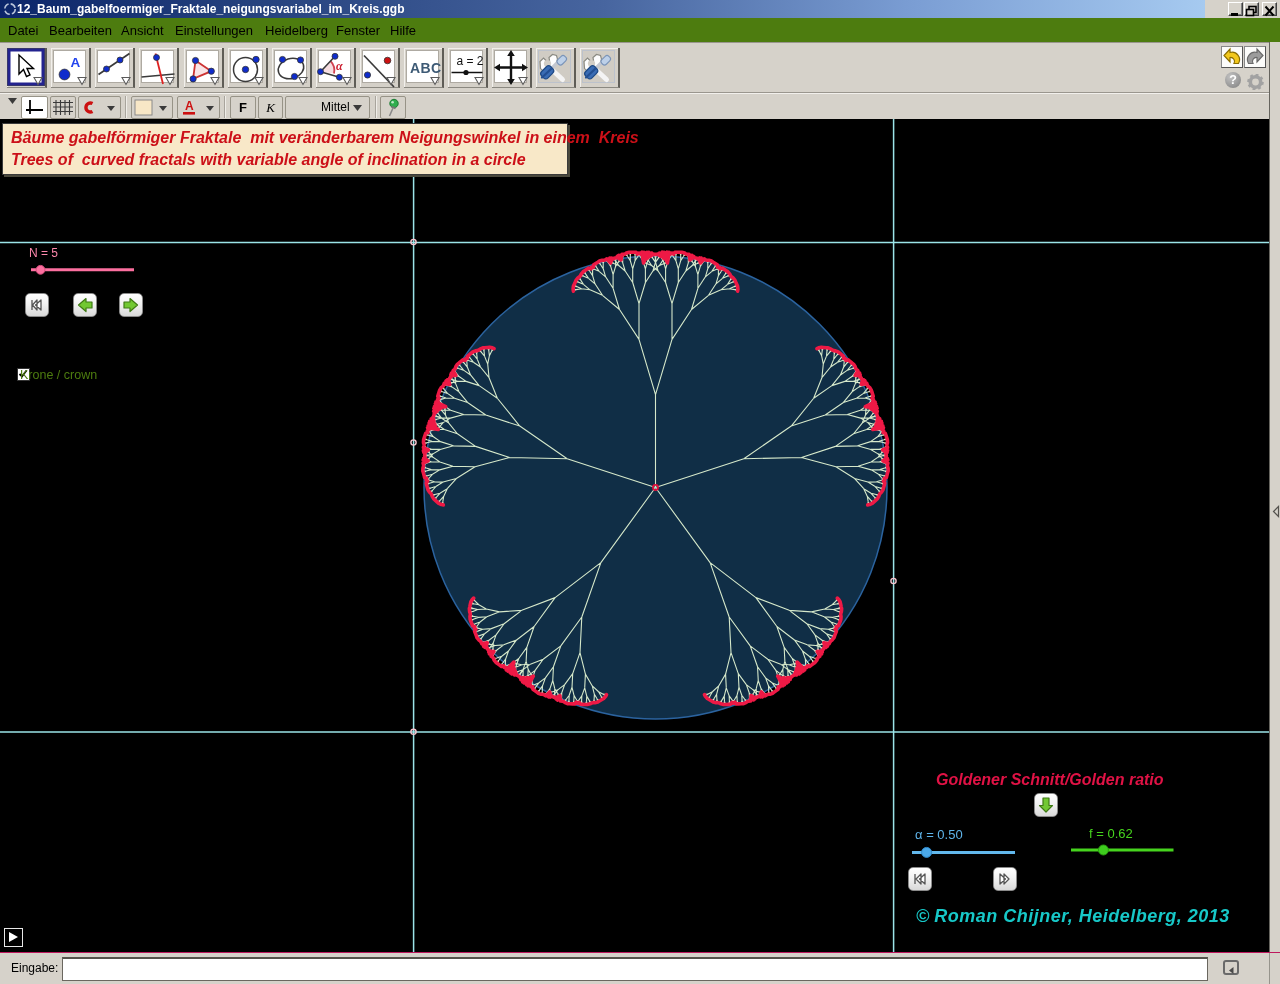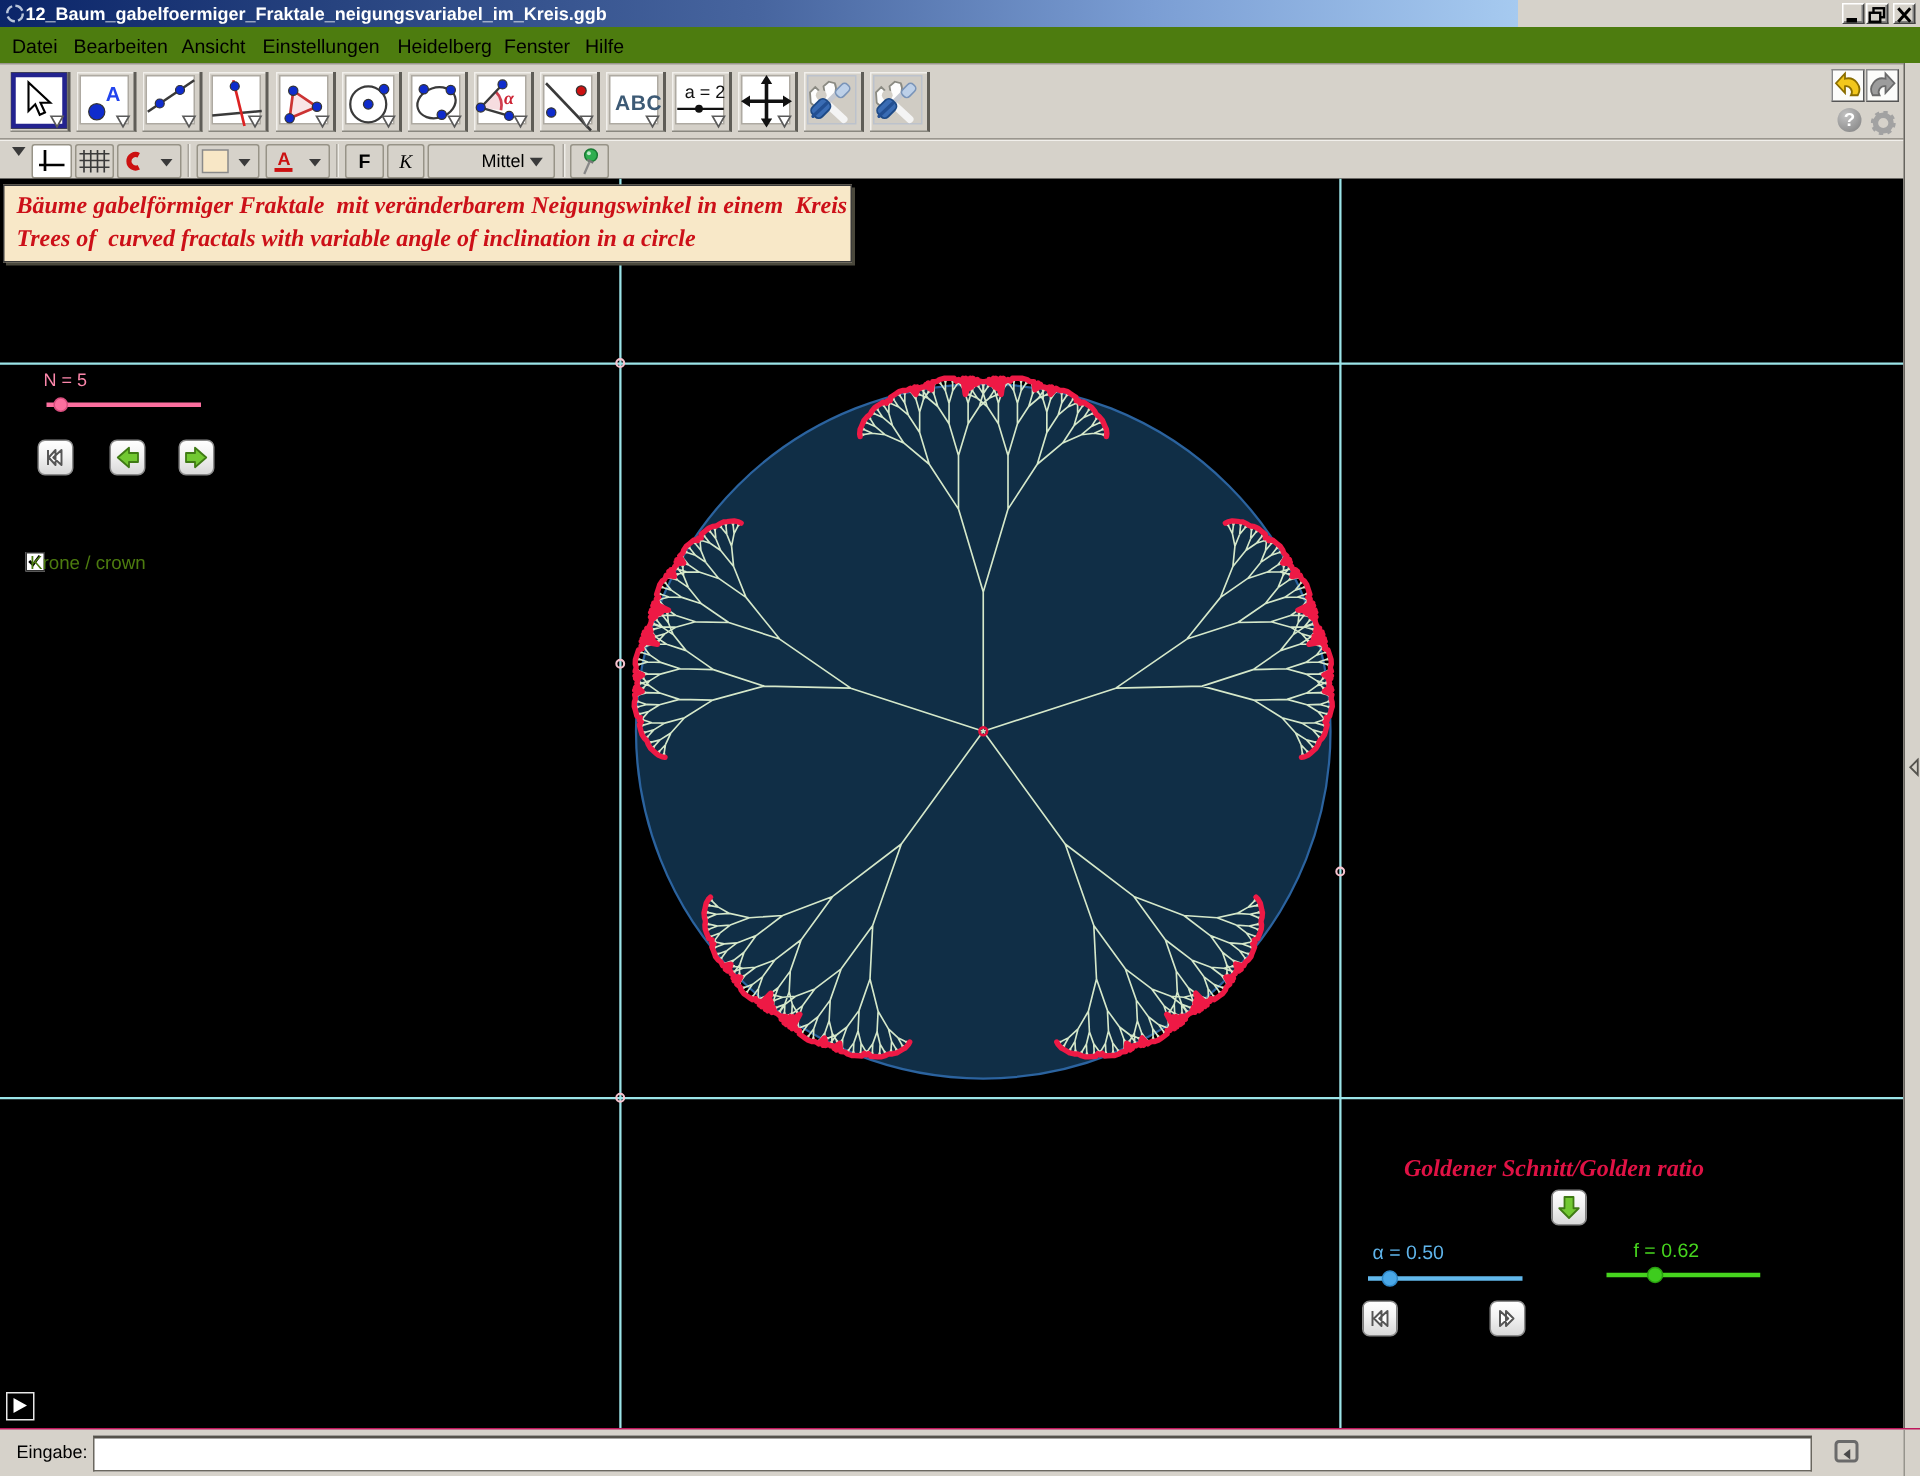--- a/index.html
+++ b/index.html
@@ -1,17 +1,17 @@
 <!DOCTYPE html>
 <html><head><meta charset="utf-8"><style>
 *{margin:0;padding:0;box-sizing:border-box}
 body{width:1280px;height:984px;overflow:hidden;position:relative;background:#d6d2ca;font-family:"Liberation Sans",sans-serif}
 .abs{position:absolute}
 
-#title{left:0;top:0;width:1012px;height:18px;background:linear-gradient(90deg,#0b2569 0%,#27437f 22%,#47659f 50%,#7b9ed4 76%,#a6caf0 100%)}
+#title{left:0;top:0;width:1205px;height:18px;background:linear-gradient(90deg,#0b2569 0%,#27437f 22%,#47659f 50%,#7b9ed4 76%,#a6caf0 100%)}
 #title .txt{position:absolute;left:17px;top:2px;color:#fff;font-size:12px;font-weight:bold;letter-spacing:0px}
 .tbtn{position:absolute;top:2px;width:15px;height:14px;background:#d6d2ca;border:1px solid #404040;border-top-color:#fff;border-left-color:#fff;box-shadow:inset -1px -1px 0 #808080}
 
 #menu{left:0;top:18px;width:1280px;height:24px;background:#4d7c0f;font-size:13px;color:#000}
 #menu span{position:absolute;top:5px}
 
 #tbar{left:0;top:42px;width:1280px;height:50px;background:#d6d2ca;border-top:1px solid #9a968e}
 .tool{position:absolute;top:5px;width:40px;height:40px;background:#d4d0c8;border-right:2px solid #5f5d57;border-bottom:1px solid #8a8880;box-shadow:inset 1px 1px 0 #f2f0ec}
 .tool svg{position:absolute;left:0;top:0}
 
@@ -20,21 +20,21 @@
 .sep{position:absolute;top:3px;height:22px;width:2px;border-left:1px solid #a8a49c;border-right:1px solid #efede8}
 
 #cv{left:0;top:119px;width:1269px;height:833px;background:#000}
 #rstrip{left:1269px;top:42px;width:11px;height:910px;background:#d6d2ca;border-left:1px solid #66645e}
 
 #ibar{left:0;top:952px;width:1280px;height:32px;background:#d6d2ca;border-top:1px solid #be185d}
 #ibar .lab{position:absolute;left:11px;top:8px;font-size:12px;color:#000}
 #ifield{position:absolute;left:62px;top:4px;width:1146px;height:24px;background:#fff;border:1px solid #6a675f;border-top:2px solid #55524b}
 .navb{position:absolute;width:24px;height:24px;border:1px solid #8a8a8a;border-radius:5px;background:linear-gradient(180deg,#ffffff 0%,#f2f2f2 45%,#d9d9d9 100%)}
 .navb svg{position:absolute;left:0;top:0}
-.serifit{font-family:Liberation Serif, serif;font-style:italic;font-weight:bold}
+.serifit{font-family:Liberation Sans, sans-serif;font-style:italic;font-weight:bold}
 </style></head><body>
 
 <div id="title" class="abs">
  <svg class="abs" style="left:3px;top:2px" width="14" height="14">
       <circle cx="7" cy="7" r="5.2" fill="none" stroke="#b8c4da" stroke-width="1.6" stroke-dasharray="6 2.2"></circle>
     </svg>
  <span class="txt">12_Baum_gabelfoermiger_Fraktale_neigungsvariabel_im_Kreis.ggb</span>
  <div class="tbtn" style="left:1228px"><svg width="13" height="12">
         <rect x="2" y="8" width="7" height="3" fill="#000"></rect>
       </svg></div>
@@ -326,20 +326,21 @@
  <div class="navb" style="left:908px;top:748px">
       <svg width="22" height="22">
         <path d="M6 6V16M16 6L10.5 11L16 16ZM12 6L7 11L12 16Z" fill="#fff" stroke="#555" stroke-width="1.3" stroke-linejoin="round"></path>
       </svg>
     </div>
  <div class="navb" style="left:993px;top:748px">
       <svg width="22" height="22">
         <path d="M6 6L11.5 11L6 16ZM10 6L15 11L10 16Z" fill="#fff" stroke="#555" stroke-width="1.3" stroke-linejoin="round"></path>
       </svg>
     </div>
+ <div class="abs serifit" style="left:916px;top:787px;color:#17c8c8;font-size:18px">© <span style="letter-spacing:0.5px">Roman Chijner, Heidelberg, 2013</span></div>
 
  <div class="abs" style="left:4px;top:809px;width:19px;height:19px;background:#000;border:1.5px solid #e8e8e8"><svg width="16" height="16">
         <path d="M4 3L13 8L4 13Z" fill="#fff"></path>
       </svg></div>
 </div>
 
 <div id="rstrip" class="abs">
     <svg style="position:absolute;left:2px;top:463px" width="8" height="13">
       <path d="M6.5 1.5L1.5 6.5L6.5 11.5Z" fill="none" stroke="#55534e" stroke-width="1.2"></path>
     </svg>

